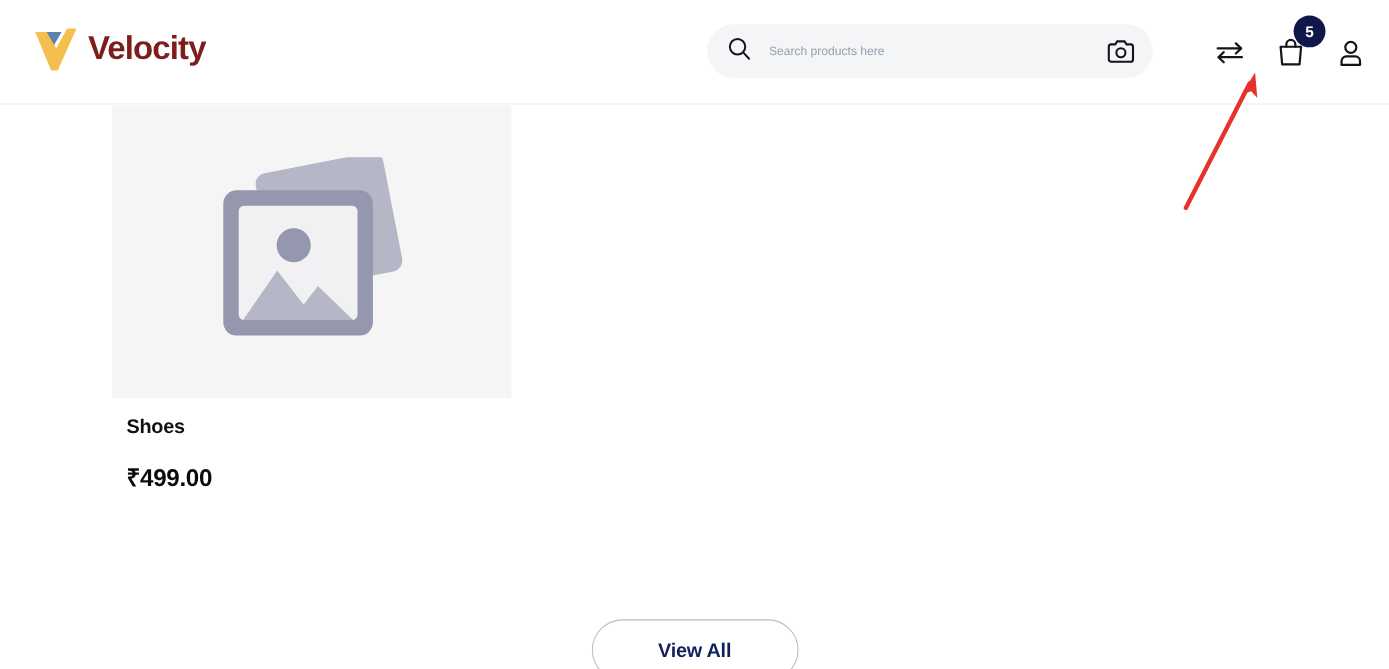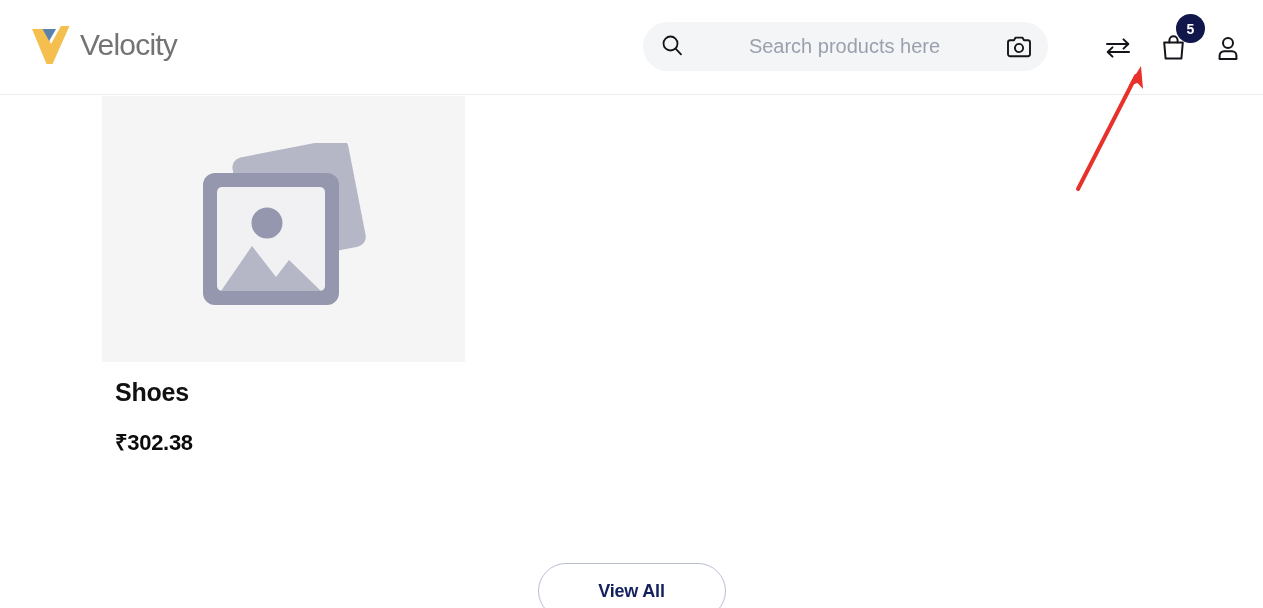--- a/index.html
+++ b/index.html
@@ -31,23 +31,23 @@
     top: 24px;
     display: flex;
     align-items: center;
     gap: 10px;
     text-decoration: none;
     cursor: pointer;
   }
   .brand-mark { width: 40px; height: 42px; display: block; }
   .brand-name {
     font-size: 30px;
-    font-weight: normal;
+    font-weight: bold;
     letter-spacing: -0.8px;
-    color: #737373;
+    color: #7f1d1d;
     line-height: 1;
   }
 
   
   .search-wrap {
     position: absolute;
     left: 643px;
     top: 22px;
     width: 405px;
     height: 49px;
@@ -57,23 +57,23 @@
     align-items: center;
     padding: 0 16px 0 18px;
   }
   .search-icon { flex: 0 0 auto; display: block; }
   .search-input {
     flex: 1 1 auto;
     border: none;
     outline: none;
     background: transparent;
     font-family: "Liberation Sans", sans-serif;
-    font-size: 20px;
+    font-size: 11px;
     color: #2b2f45;
-    text-align: center;
+    margin-left: 16px;
   }
   .search-input::placeholder { color: #9aa0ae; }
   .camera-btn {
     flex: 0 0 auto;
     background: transparent;
     border: none;
     padding: 0;
     cursor: pointer;
     display: block;
     line-height: 0;
@@ -136,21 +136,21 @@
     background: #f5f5f5;
     display: flex;
     align-items: center;
     justify-content: center;
   }
   .placeholder-img { display: block; }
 
   .product-title {
     margin-top: 16px;
     padding-left: 13px;
-    font-size: 25px;
+    font-size: 18px;
     font-weight: bold;
     color: #111111;
     letter-spacing: -0.2px;
   }
   .product-price {
     margin-top: 19px;
     padding-left: 13px;
     font-size: 22px;
     font-weight: bold;
     color: #0b0b0b;
@@ -302,21 +302,21 @@
           </g>
           <rect x="13" y="30" width="136" height="132" rx="12" fill="#9497ad"></rect>
           <rect x="27" y="44" width="108" height="104" rx="5" fill="#f1f1f4"></rect>
           <circle cx="77" cy="80" r="15.5" fill="#9497ad"></circle>
           <path d="M31 148 L62 103 L86 134 L99 117 L131 148 Z" fill="#b5b6c6"></path>
         </svg>
       </span>
     </div>
 
     <h3 class="product-title">Shoes</h3>
-    <div class="product-price">₹302.38</div>
+    <div class="product-price">₹499.00</div>
 
   </article>
 
   <div class="view-all-wrap">
     <button class="view-all-btn">View All</button>
   </div>
 
 </main>
 
 <svg class="annotation-arrow" viewBox="0 0 1263 608" aria-hidden="true">

